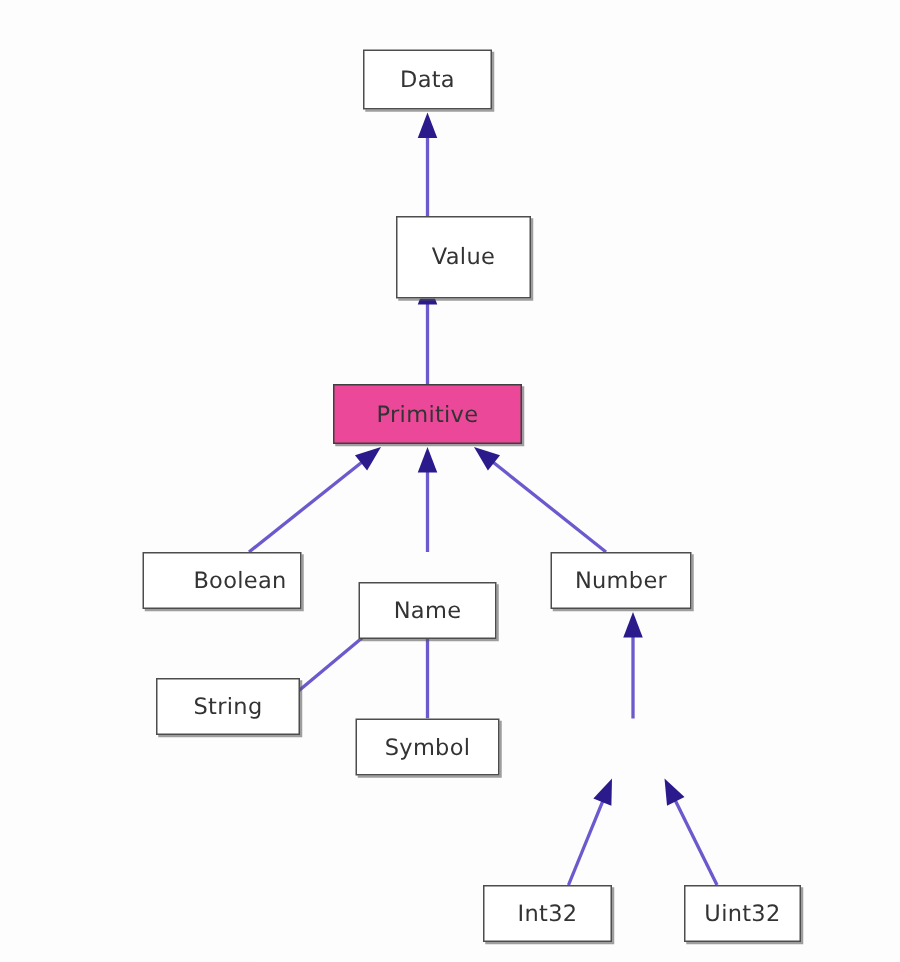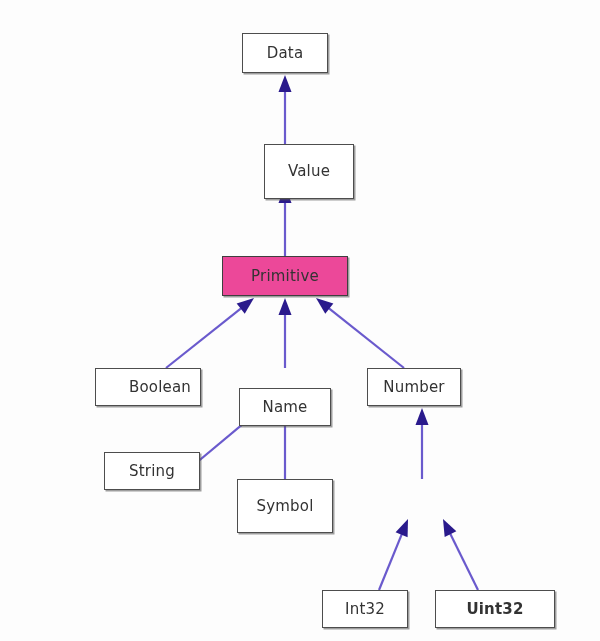--- a/index.html
+++ b/index.html
@@ -95,26 +95,26 @@
   </div>
 
   <div class="node" style="left: 367px; top: 368px; width: 94px; height: 38px;">
     <span class="node-label">Number</span>
   </div>
 
   <div class="node" style="left: 104px; top: 452px; width: 96px; height: 38px;">
     <span class="node-label">String</span>
   </div>
 
-  <div class="node" style="left: 237px; top: 479px; width: 96px; height: 54px; text-align: center;">
+  <div class="node" style="left: 237px; top: 479px; width: 96px; height: 38px; text-align: center;">
     <span class="node-label">Symbol</span>
   </div>
 
 
   <div class="node" style="left: 322px; top: 590px; width: 86px; height: 38px;">
     <span class="node-label">Int32</span>
   </div>
 
-  <div class="node" style="left: 435px; top: 590px; width: 120px; height: 38px; font-weight: bold;">
+  <div class="node" style="left: 456px; top: 590px; width: 78px; height: 38px;">
     <span class="node-label">Uint32</span>
   </div>
 
 </div>
 
 </body></html>

